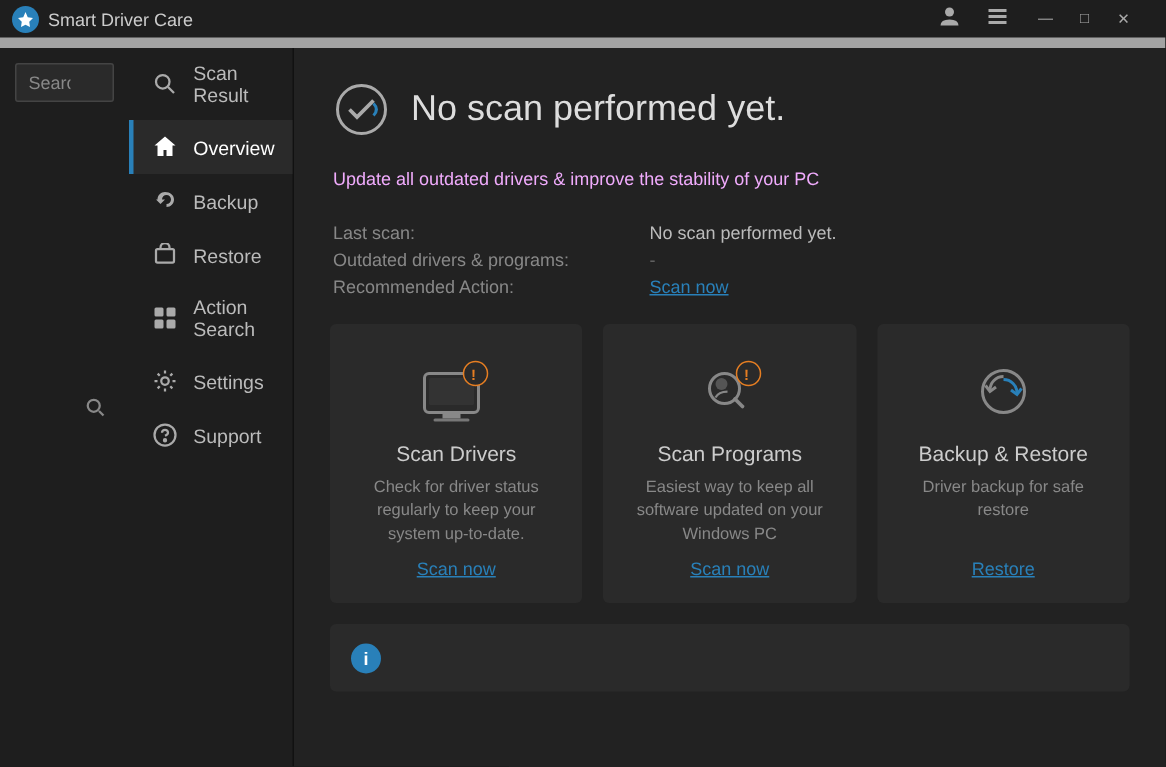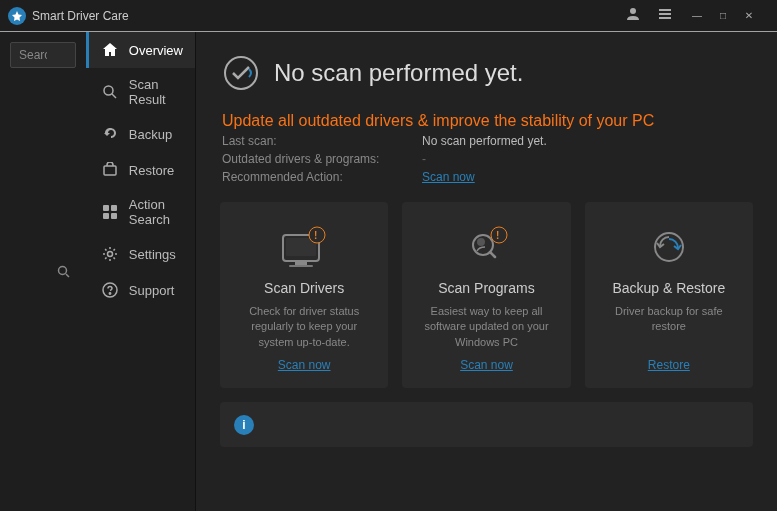--- a/index.html
+++ b/index.html
@@ -15,21 +15,21 @@
     }
 
     
     .titlebar {
       height: 32px;
       background: #1e1e1e;
       display: flex;
       align-items: center;
       justify-content: space-between;
       padding: 0 8px;
-      border-bottom: 1px solid #a3a3a3;
+      border-bottom: 7px solid #a3a3a3;
       flex-shrink: 0;
     }
     .titlebar-left {
       display: flex;
       align-items: center;
       gap: 6px;
     }
     .app-icon-circle {
       width: 18px;
       height: 18px;
@@ -180,28 +180,28 @@
     }
 
     
     .info-section {
       display: flex;
       flex-direction: column;
       gap: 4px;
       padding-left: 2px;
     }
     .info-subtitle {
-      font-size: 16px;
-      color: #f97316;
-      margin-bottom: 0;
+      font-size: 12px;
+      color: #f0abfc;
+      margin-bottom: 18px;
     }
     .info-row {
       display: flex;
       align-items: center;
-      gap: 0;
+      gap: 11px;
       font-size: 12px;
     }
     .info-label {
       width: 200px;
       color: #888;
       flex-shrink: 0;
     }
     .info-value {
       color: #bbb;
     }
@@ -330,37 +330,37 @@
       <span class="search-icon-wrap">
         <svg width="13" height="13" viewBox="0 0 13 13" fill="none" stroke="#888" stroke-width="1.5">
           <circle cx="5.5" cy="5.5" r="4"></circle>
           <line x1="9" y1="9" x2="12" y2="12"></line>
         </svg>
       </span>
     </div>
 
     <div class="nav-items">
 
-      <div class="nav-item active">
-        <span class="nav-icon">
-          <svg width="16" height="16" viewBox="0 0 16 16" fill="currentColor">
-            <path d="M8 1L1 7h2v7h4v-4h2v4h4V7h2L8 1z"></path>
-          </svg>
-        </span>
-        <span>Overview</span>
-      </div>
-
       <div class="nav-item">
         <span class="nav-icon">
           <svg width="16" height="16" viewBox="0 0 16 16" fill="none" stroke="currentColor" stroke-width="1.5">
             <circle cx="6.5" cy="6.5" r="4.5"></circle>
             <line x1="10" y1="10" x2="14" y2="14"></line>
           </svg>
         </span>
         <span>Scan Result</span>
+      </div>
+
+      <div class="nav-item active">
+        <span class="nav-icon">
+          <svg width="16" height="16" viewBox="0 0 16 16" fill="currentColor">
+            <path d="M8 1L1 7h2v7h4v-4h2v4h4V7h2L8 1z"></path>
+          </svg>
+        </span>
+        <span>Overview</span>
       </div>
 
       <div class="nav-item">
         <span class="nav-icon">
           <svg width="16" height="16" viewBox="0 0 16 16" fill="currentColor">
             <path d="M8 2C5.2 2 3 4.2 3 7H2L5 10L8 7H6C6 5.3 7.3 4 9 4S12 5.3 12 7 10.7 10 9 10v2c2.8 0 5-2.2 5-5S11.5 2 8 2z" fill="#aaa"></path>
           </svg>
         </span>
         <span>Backup</span>
       </div>

